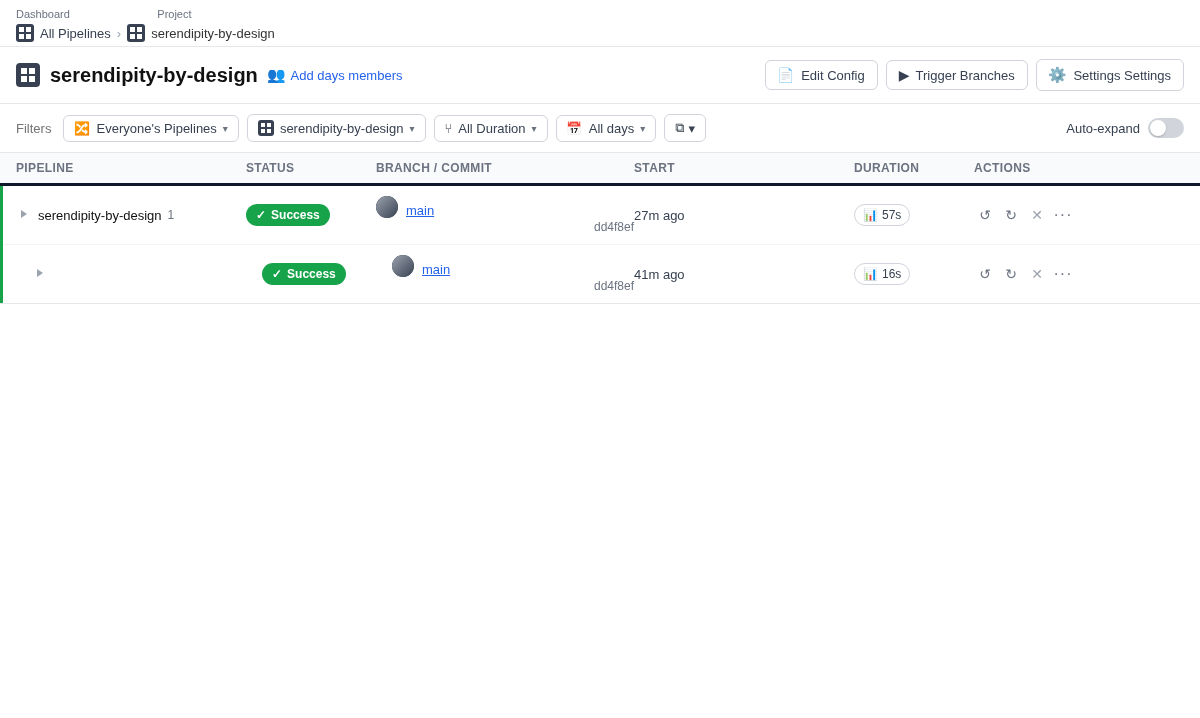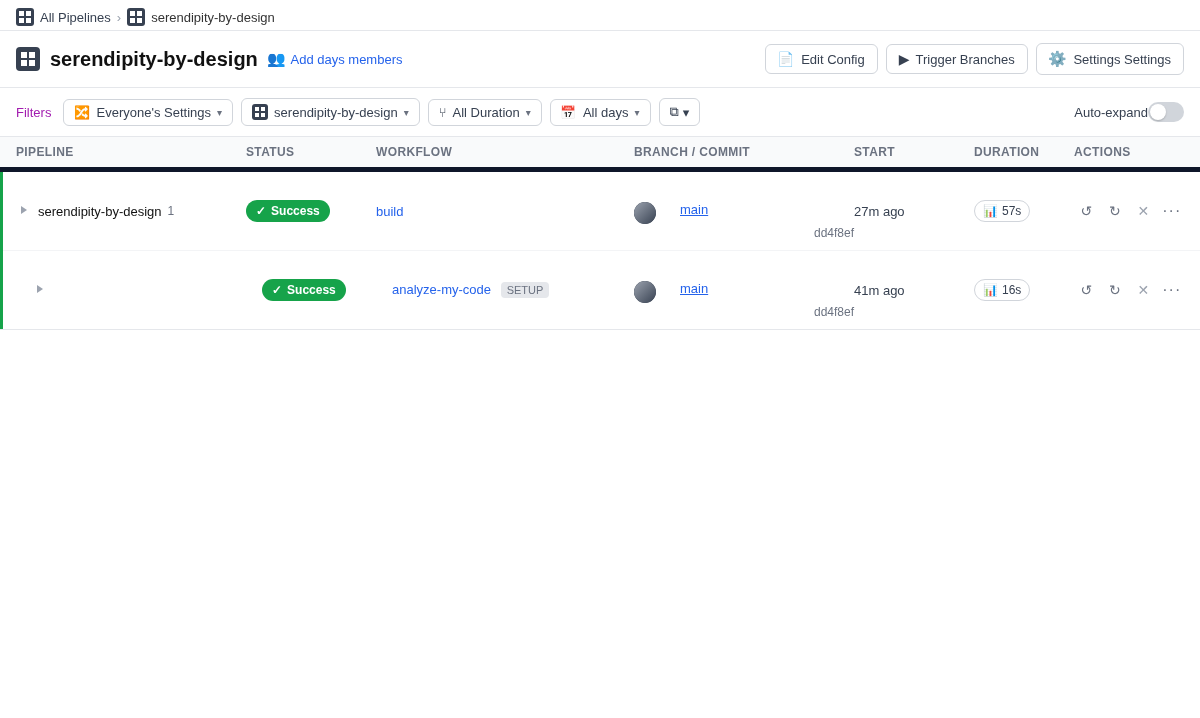--- a/index.html
+++ b/index.html
@@ -47,29 +47,29 @@
     .btn-settings {
       display: flex; align-items: center; gap: 6px;
       border: 1px solid #d1d5db; border-radius: 6px;
       padding: 6px 12px; font-size: 13px; background: #fff; color: #374151; cursor: pointer; font-weight: 500;
     }
 
     .filters-bar {
       display: flex; align-items: center; gap: 8px; padding: 10px 16px;
       border-bottom: 1px solid #e5e7eb;
     }
-    .filter-label { font-size: 13px; color: #a21caf; margin-right: 4px; }
+    .filter-label { font-size: 13px; color: #737373; margin-right: 4px; }
     .filter-select {
       display: flex; align-items: center; gap: 6px;
       border: 1px solid #d1d5db; border-radius: 6px;
       padding: 5px 10px; font-size: 13px; background: #fff; color: #374151; cursor: pointer;
     }
     .filter-select .chevron { color: #6b7280; font-size: 10px; }
     .auto-expand-row {
-      margin-left: auto; display: flex; align-items: center; gap: 0; font-size: 13px; color: #374151;
+      margin-left: auto; display: flex; align-items: center; gap: 8px; font-size: 13px; color: #374151;
     }
     .toggle {
       width: 36px; height: 20px; background: #d1d5db; border-radius: 10px; position: relative; cursor: pointer;
     }
     .toggle-dot {
       width: 16px; height: 16px; background: #fff; border-radius: 50%;
       position: absolute; top: 2px; left: 2px; box-shadow: 0 1px 2px rgba(0,0,0,0.2);
       transition: left 0.15s;
     }
 
@@ -78,21 +78,21 @@
       border: 1px solid #d1d5db; border-radius: 6px;
       padding: 5px 10px; background: #fff; cursor: pointer; color: #374151;
     }
 
     .table-container { width: 100%; }
     .table-header {
       display: grid;
       grid-template-columns: 230px 130px 1fr 220px 120px 100px 110px;
       padding: 8px 16px;
       background: #f9fafb;
-      border-bottom: 5px solid #0f172a;
+      border-bottom: 3px solid #0f172a;
       font-size: 12px; font-weight: 600; color: #6b7280; text-transform: uppercase; letter-spacing: 0.03em;
     }
     .pipeline-row-group { border-bottom: 1px solid #e5e7eb; }
     .pipeline-row {
       display: grid;
       grid-template-columns: 230px 130px 1fr 220px 120px 100px 110px;
       align-items: center;
       padding: 10px 16px;
       background: #fff;
     }
@@ -116,21 +116,21 @@
       border-radius: 20px; padding: 4px 10px; font-size: 12px; font-weight: 600;
     }
 
     .workflow-link { color: #2563eb; text-decoration: none; }
     .setup-badge {
       display: inline-block; background: #e5e7eb; color: #6b7280;
       border-radius: 4px; padding: 2px 6px; font-size: 11px; font-weight: 500; margin-left: 6px;
     }
 
     .branch-commit { display: flex; flex-direction: column; gap: 2px; }
-    .branch-row { display: flex; align-items: flex-start; gap: 24px; margin-top: 20px; }
+    .branch-row { display: flex; align-items: flex-end; gap: 8px; }
     .avatar { width: 22px; height: 22px; border-radius: 50%; background: #374151; overflow: hidden; display: flex; align-items: center; justify-content: center; }
     .avatar-img { width: 100%; height: 100%; border-radius: 50%; background: linear-gradient(135deg, #6b7280, #374151); }
     .branch-name { color: #2563eb; font-size: 13px; }
     .commit-hash { color: #6b7280; font-size: 12px; padding-left: 30px; text-align: right; }
 
     .start-time { color: #374151; font-size: 13px; }
     .duration-badge {
       display: inline-flex; align-items: center; gap: 4px;
       border: 1px solid #d1d5db; border-radius: 20px; padding: 3px 8px; font-size: 12px; color: #374151;
     }
@@ -156,20 +156,25 @@
       position: absolute;
       left: 0; top: 0; bottom: 0;
       width: 3px;
       background: #16a34a;
     }
   </style>
 </head>
 <body>
 
 <div class="top-nav">
+  <div class="breadcrumb-labels">
+    <span>Dashboard</span>
+    <span>&nbsp;&nbsp;&nbsp;&nbsp;&nbsp;&nbsp;&nbsp;&nbsp;&nbsp;&nbsp;&nbsp;&nbsp;&nbsp;&nbsp;&nbsp;&nbsp;&nbsp;&nbsp;&nbsp;&nbsp;&nbsp;&nbsp;&nbsp;&nbsp;&nbsp;&nbsp;</span>
+    <span>Project</span>
+  </div>
   <div class="breadcrumb-row">
     <span class="breadcrumb-icon">
       <svg width="12" height="12" viewBox="0 0 12 12">
           <rect x="0" y="0" width="5" height="5"></rect>
           <rect x="7" y="0" width="5" height="5"></rect>
           <rect x="0" y="7" width="5" height="5"></rect>
           <rect x="7" y="7" width="5" height="5"></rect>
         </svg>
     </span>
     <a class="breadcrumb-link" href="#">All Pipelines</a>
@@ -216,21 +221,21 @@
       <span>Settings Settings</span>
     </button>
   </div>
 </div>
 
 <div class="filters-bar">
   <span class="filter-label">Filters</span>
 
   <div class="filter-select">
     <span style="font-size:13px;">🔀</span>
-    <span>Everyone's Settings</span>
+    <span>Everyone's Pipelines</span>
     <span class="chevron">▾</span>
   </div>
 
   <div class="filter-select">
     <span style="font-size:13px; display:inline-flex; align-items:center; justify-content:center; width:16px; height:16px; background:#374151; border-radius:3px;">
       <svg width="10" height="10" viewBox="0 0 10 10" fill="white">
           <rect x="0" y="0" width="4" height="4"></rect>
           <rect x="6" y="0" width="4" height="4"></rect>
           <rect x="0" y="6" width="4" height="4"></rect>
           <rect x="6" y="6" width="4" height="4"></rect>
@@ -262,21 +267,20 @@
     <div class="toggle">
       <div class="toggle-dot"></div>
     </div>
   </div>
 </div>
 
 <div class="table-container">
   <div class="table-header">
     <div>Pipeline</div>
     <div>Status</div>
-    <div>Workflow</div>
     <div>Branch / Commit</div>
     <div>Start</div>
     <div>Duration</div>
     <div>Actions</div>
   </div>
 
   <div class="pipeline-row-group left-border-highlight">
     <div class="pipeline-row">
       <div class="pipeline-name">
         <button class="expand-btn">
@@ -286,23 +290,20 @@
         </button>
         <span>serendipity-by-design</span>
         <span class="pipeline-count">1</span>
       </div>
       <div>
         <span class="status-badge">
           <span>✓</span>
           <span>Success</span>
         </span>
       </div>
-      <div>
-        <a class="workflow-link" href="#">build</a>
-      </div>
       <div class="branch-commit">
         <div class="branch-row">
           <div class="avatar">
             <div class="avatar-img" style="background:linear-gradient(135deg,#9ca3af,#374151);border-radius:50%;"></div>
           </div>
           <a class="branch-name" href="#">main</a>
         </div>
         <div class="commit-hash">dd4f8ef</div>
       </div>
       <div class="start-time">27m ago</div>
@@ -327,24 +328,20 @@
               <polygon points="3,2 9,6 3,10"></polygon>
             </svg>
         </button>
       </div>
       <div>
         <span class="status-badge">
           <span>✓</span>
           <span>Success</span>
         </span>
       </div>
-      <div>
-        <a class="workflow-link" href="#">analyze-my-code</a>
-        <span class="setup-badge">SETUP</span>
-      </div>
       <div class="branch-commit">
         <div class="branch-row">
           <div class="avatar">
             <div class="avatar-img" style="background:linear-gradient(135deg,#9ca3af,#374151);border-radius:50%;"></div>
           </div>
           <a class="branch-name" href="#">main</a>
         </div>
         <div class="commit-hash">dd4f8ef</div>
       </div>
       <div class="start-time">41m ago</div>

